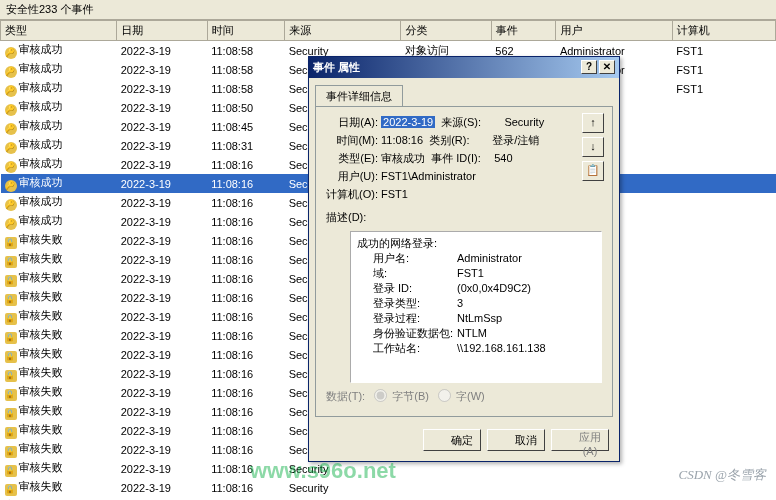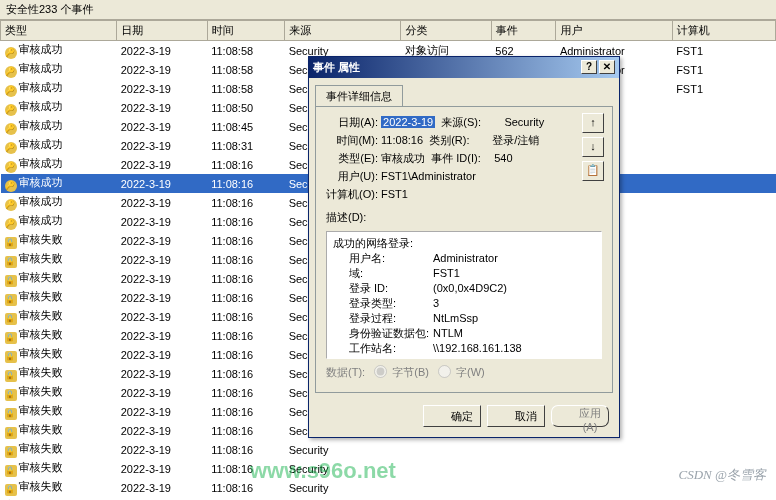--- a/index.html
+++ b/index.html
@@ -125,43 +125,44 @@
     border-bottom-color: #404040;
     text-align: center;
     font-size: 11px;
     line-height: 17px;
   }
   .desc-box {
     margin-top: 6px;
     border: 1px inset #fff;
     background: #fff;
     padding: 4px 6px;
-    height: 128px;
+    height: 152px;
     font-size: 11px;
     line-height: 15px;
+    margin-left: 24px;
   }
   .desc-box .kv .k { display: inline-block; width: 100px; padding-left: 16px; }
   .radios { margin: 6px 0 4px 0; color: #808080; font-size: 11px; }
   .radios input { vertical-align: -2px; margin: 0 2px 0 6px;}
   .dlgbtns {
     display: flex;
     justify-content: flex-end;
     gap: 6px;
     padding: 6px 10px 10px 10px;
   }
   .dlgbtn {
     width: 58px; height: 22px;
     background: #ece9d8;
     border: 1px solid #fff;
     border-right-color: #404040;
     border-bottom-color: #404040;
     font-size: 11px;
     padding-left: 20px;
   }
-  .dlgbtn:disabled { color: #808080; border-radius: 7px; }
+  .dlgbtn:disabled { color: #808080; }
   .watermark1 {
     position: absolute; left: 250px; top: 458px;
     color: rgba(0,170,60,.45); font-size: 22px; font-weight: bold;
     font-family: Arial; pointer-events:none;
   }
   .watermark2 {
     position: absolute; right: 10px; top: 466px;
     color: #9ba4ac; font-size: 13px; font-family: "Microsoft YaHei";
     pointer-events:none;
     font-style:italic;

